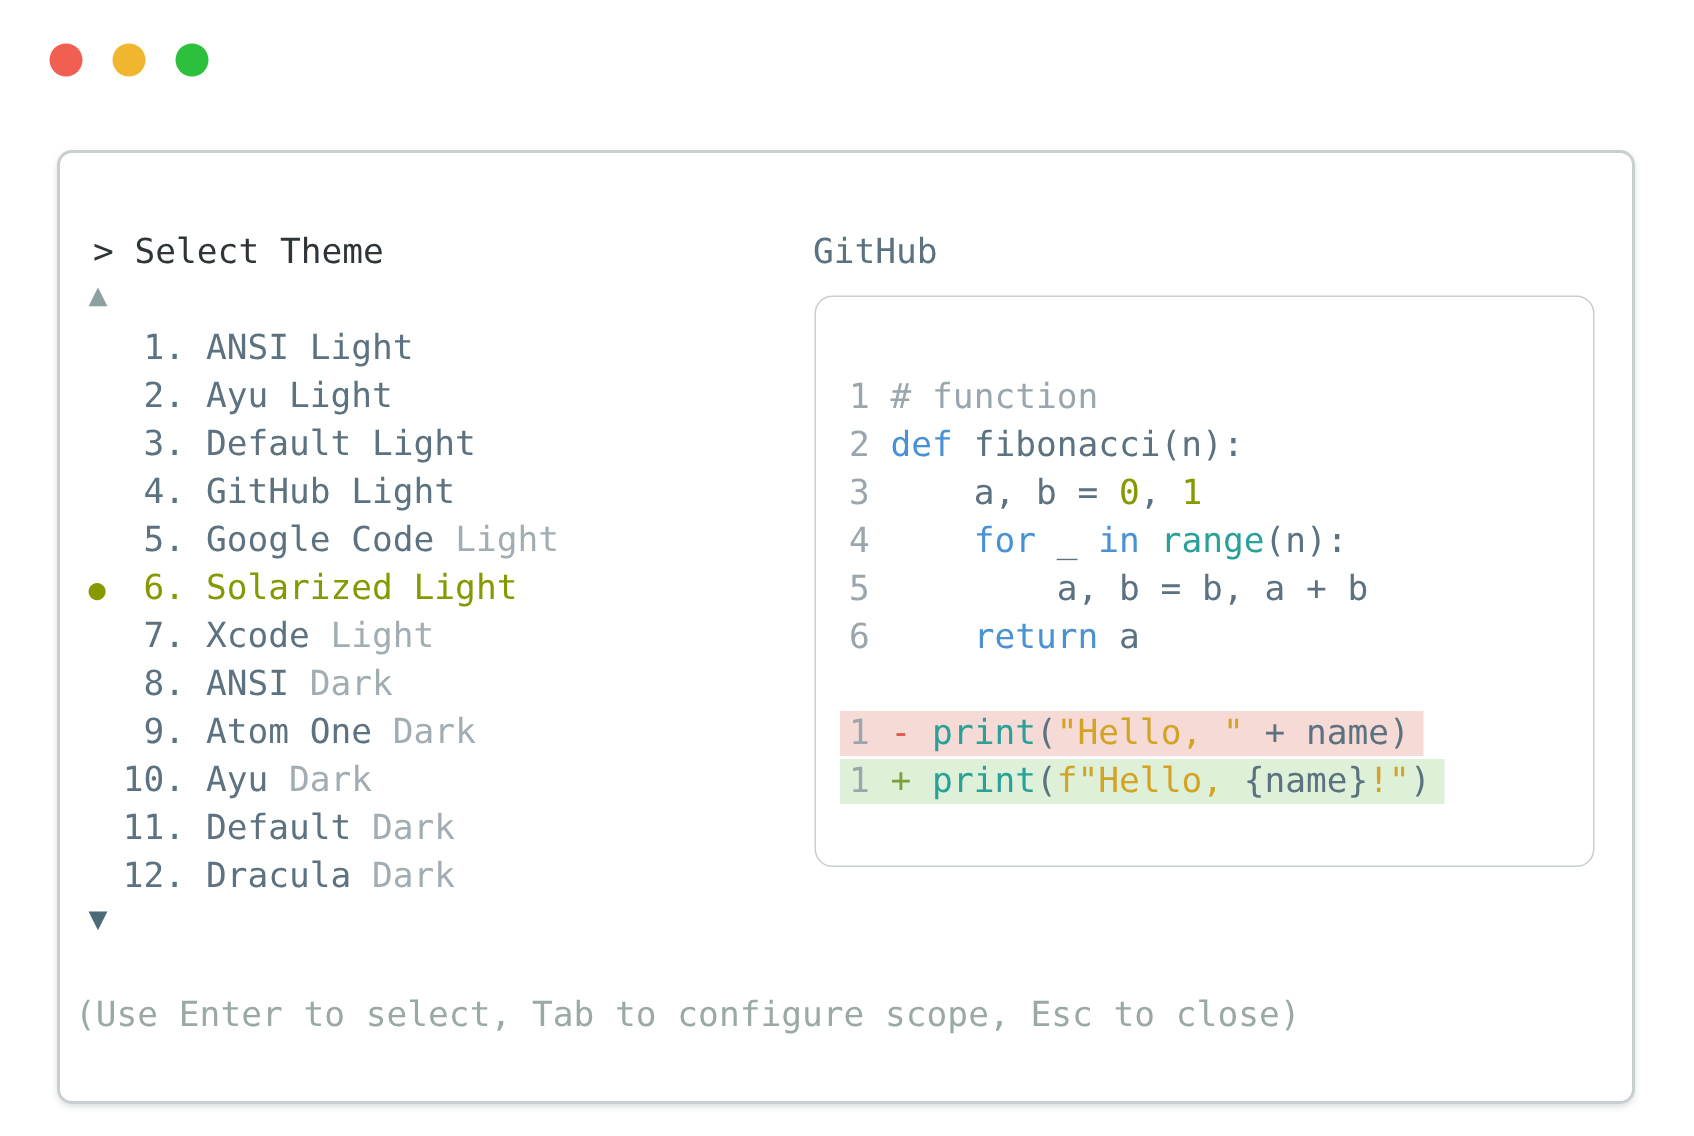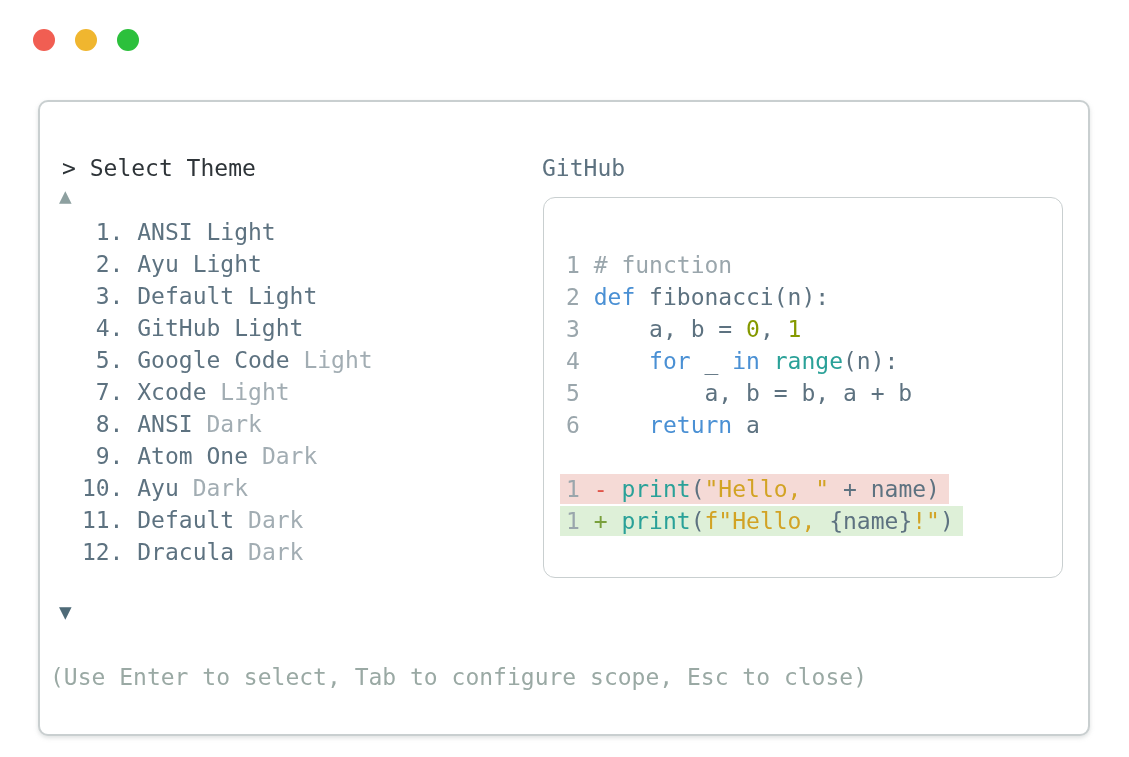--- a/index.html
+++ b/index.html
@@ -71,20 +71,21 @@
   <div class="mono preview-label">GitHub</div>
 
   <div class="arrow arrow-up">▲</div>
 
   <div class="mono theme-list" id="theme-list">
       <div class="list-row"><span class="marker"></span><span class="num">1.</span><span class="label">ANSI Light</span></div>
       <div class="list-row"><span class="marker"></span><span class="num">2.</span><span class="label">Ayu Light</span></div>
       <div class="list-row"><span class="marker"></span><span class="num">3.</span><span class="label">Default Light</span></div>
       <div class="list-row"><span class="marker"></span><span class="num">4.</span><span class="label">GitHub Light</span></div>
       <div class="list-row"><span class="marker"></span><span class="num">5.</span><span class="label">Google Code</span><span class="dim"> Light</span></div>
+      <div class="list-row selected"><span class="marker">●</span><span class="num">6.</span><span class="label">Solarized Light</span></div>
       <div class="list-row"><span class="marker"></span><span class="num">7.</span><span class="label">Xcode</span><span class="dim"> Light</span></div>
       <div class="list-row"><span class="marker"></span><span class="num">8.</span><span class="label">ANSI</span><span class="dim"> Dark</span></div>
       <div class="list-row"><span class="marker"></span><span class="num">9.</span><span class="label">Atom One</span><span class="dim"> Dark</span></div>
       <div class="list-row"><span class="marker"></span><span class="num">10.</span><span class="label">Ayu</span><span class="dim"> Dark</span></div>
       <div class="list-row"><span class="marker"></span><span class="num">11.</span><span class="label">Default</span><span class="dim"> Dark</span></div>
       <div class="list-row"><span class="marker"></span><span class="num">12.</span><span class="label">Dracula</span><span class="dim"> Dark</span></div>
     </div>
 
   <div class="arrow arrow-down">▼</div>
 

